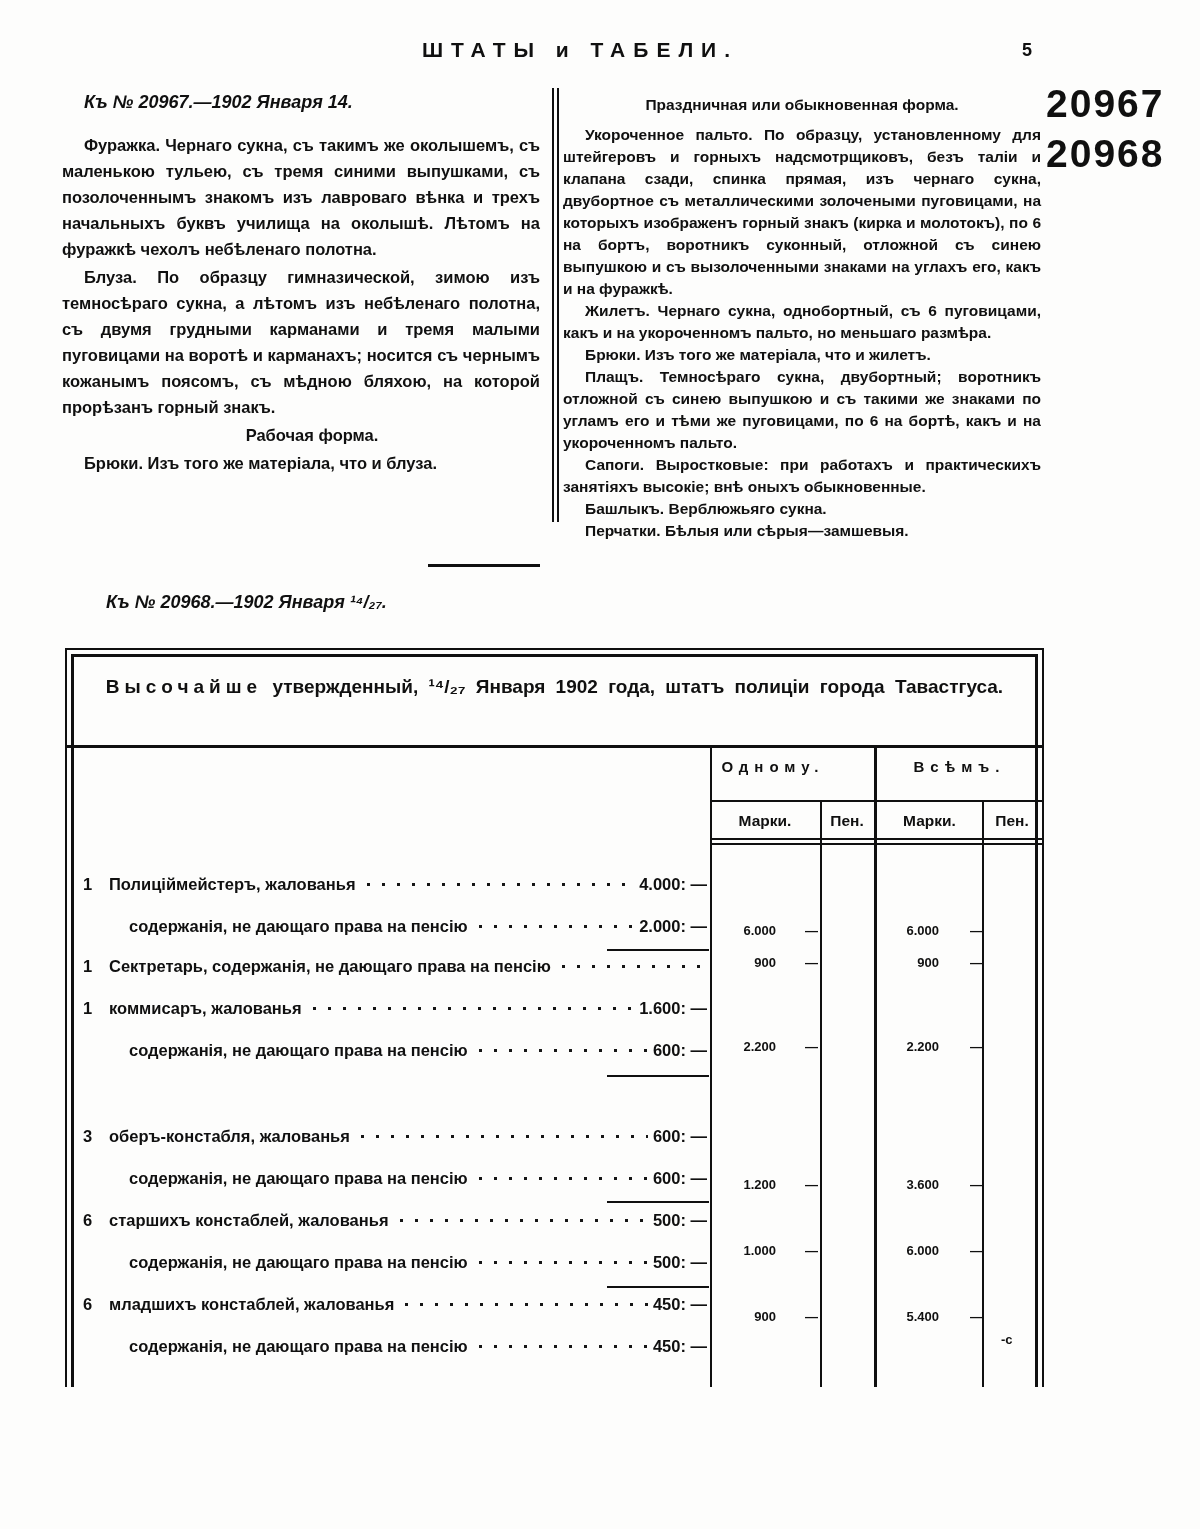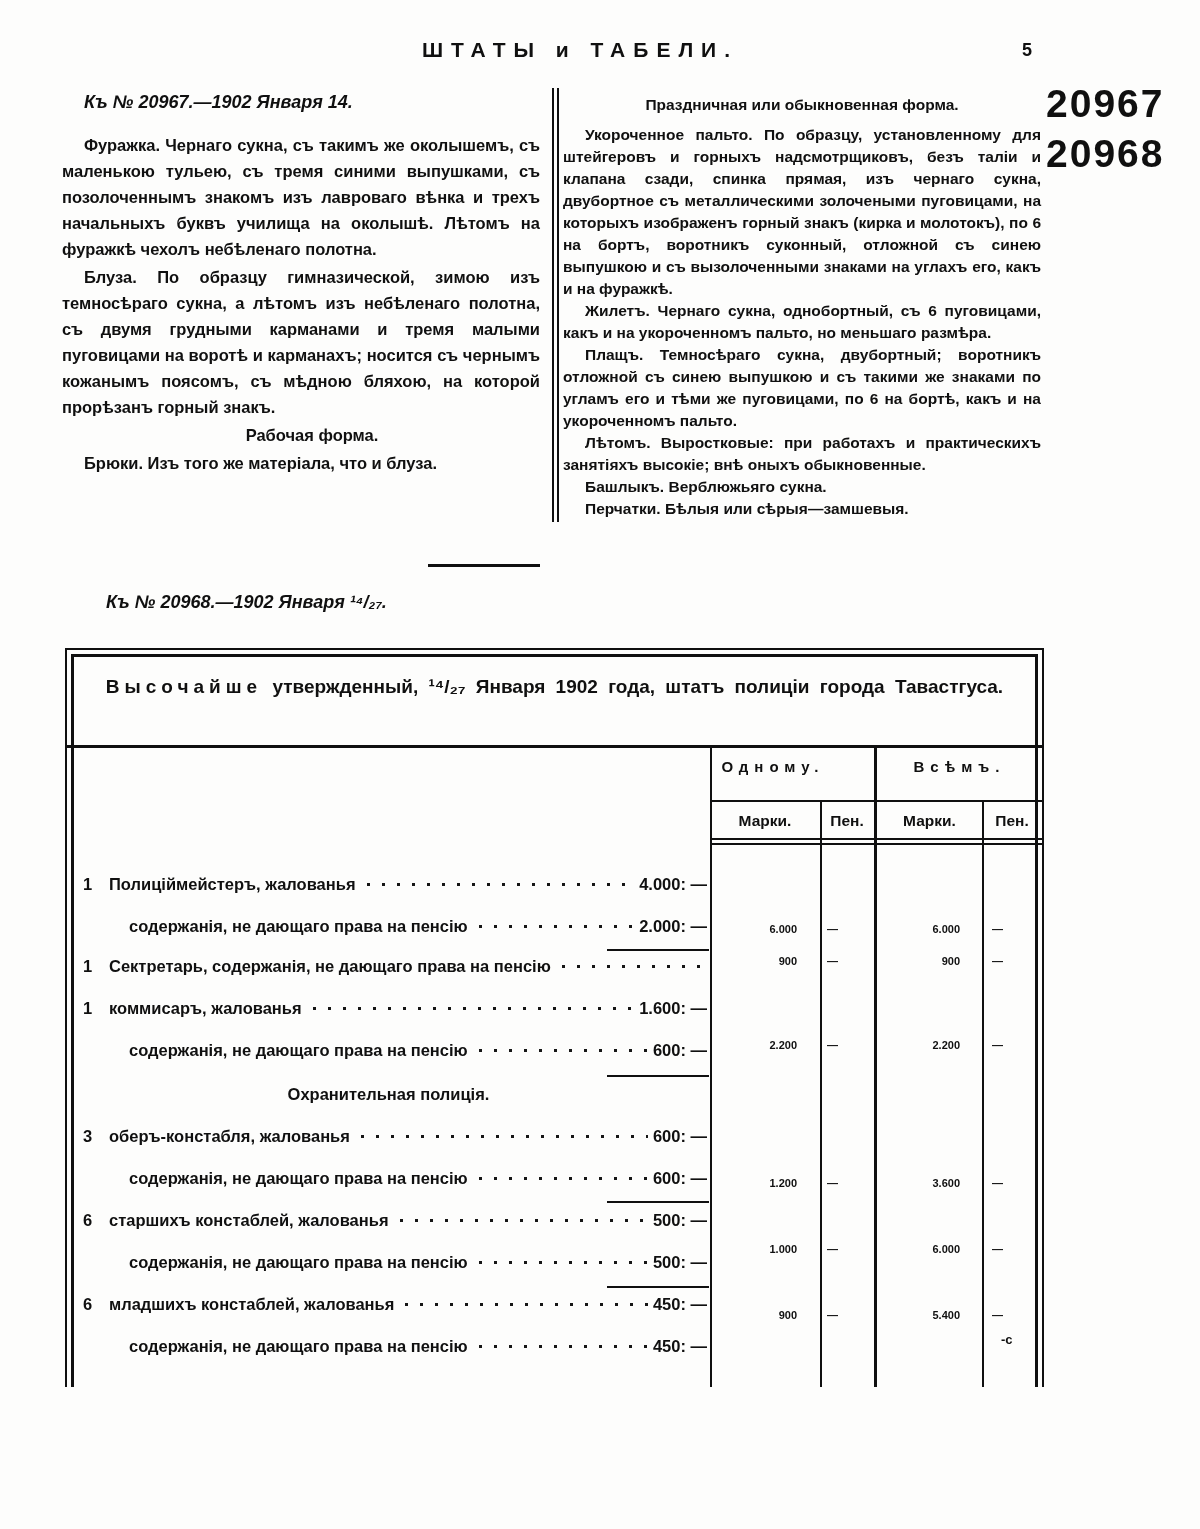--- a/index.html
+++ b/index.html
@@ -67,21 +67,21 @@
   .cnt{flex:none;width:26px;}
   .trow.ind .cnt{width:46px;}
   .lbl{flex:none;}
   .leader{flex:1 1 auto;align-self:stretch;margin:0 5px;min-width:8px;
     background-image:radial-gradient(circle,#161616 1.7px,transparent 2px);
     background-size:15px 15px;background-repeat:repeat-x;background-position:left bottom 2px;}
   .amt{flex:none;text-align:right;}
   .t-section{position:absolute;left:0;top:435px;width:643px;text-align:center;
     font-size:16.5px;font-weight:bold;}
   .sumline{position:absolute;left:540px;width:102px;height:2px;background:#101010;}
-  .totline{position:absolute;left:636px;width:332px;height:24px;font-size:11px;font-weight:bold;}
+  .totline{position:absolute;left:615px;width:332px;height:24px;font-size:13px;font-weight:bold;}
   .tv{position:absolute;top:0;}
   .tv.one-m{left:0;width:94px;text-align:right;}
   .tv.one-p{left:94px;width:71px;text-align:center;}
   .tv.all-m{left:165px;width:92px;text-align:right;}
   .tv.all-p{left:257px;width:75px;text-align:center;}
   .stray{position:absolute;left:934px;top:682px;font-size:13px;font-weight:bold;}
 </style>
 </head>
 <body>
 
@@ -99,22 +99,23 @@
     <p class="para subhead">Рабочая форма.</p>
     <p class="para"><span>Брюки.</span> <span>Изъ того же матеріала, что и блуза.</span></p>
   </div>
 
   <div class="col-divider"></div>
 
   <div class="right-heading">Праздничная или обыкновенная форма.</div>
   <div class="col-right">
     <p class="para"><span>Укороченное пальто.</span> <span>По образцу, установленному для штейгеровъ и горныхъ надсмотрщиковъ, безъ таліи и клапана сзади, спинка прямая, изъ чернаго сукна, двубортное съ металлическими золочеными пуговицами, на которыхъ изображенъ горный знакъ (кирка и молотокъ), по 6 на бортъ, воротникъ суконный, отложной съ синею выпушкою и съ вызолоченными знаками на углахъ его, какъ и на фуражкѣ.</span></p>
     <p class="para"><span>Жилетъ.</span> <span>Чернаго сукна, однобортный, съ 6 пуговицами, какъ и на укороченномъ пальто, но меньшаго размѣра.</span></p>
+    <p class="para"><span>Брюки.</span> <span>Изъ того же матеріала, что и жилетъ.</span></p>
     <p class="para"><span>Плащъ.</span> <span>Темносѣраго сукна, двубортный; воротникъ отложной съ синею выпушкою и съ такими же знаками по угламъ его и тѣми же пуговицами, по 6 на бортѣ, какъ и на укороченномъ пальто.</span></p>
-    <p class="para"><span>Лѣтомъ.</span> <span>Выростковые: при работахъ и практическихъ занятіяхъ высокіе; внѣ оныхъ обыкновенные.</span></p>
+    <p class="para"><span>Сапоги.</span> <span>Выростковые: при работахъ и практическихъ занятіяхъ высокіе; внѣ оныхъ обыкновенные.</span></p>
     <p class="para"><span>Башлыкъ.</span> <span>Верблюжьяго сукна.</span></p>
     <p class="para"><span>Перчатки.</span> <span>Бѣлыя или сѣрыя—замшевыя.</span></p>
   </div>
 
   <div class="end-rule"></div>
   <div class="docket2">Къ № 20968.—1902 Января ¹⁴/₂₇.</div>
 
   <div class="staff-table">
     <div class="t-title"><span class="spaced">Высочайше</span> <span>утвержденный, ¹⁴/₂₇ Января 1902 года, штатъ полиціи города Тавастгуса.</span></div>
 
@@ -160,21 +161,20 @@
         <span class="amt">1.600: —</span>
       </div>
     <div class="trow ind" style="top:391px">
         <span class="cnt"></span>
         <span class="lbl">содержанія, не дающаго права на пенсію</span>
         <span class="leader"></span>
         <span class="amt">600: —</span>
       </div>
     <div class="sumline" style="top:425px"></div>
 
-    <div class="t-section">Охранительная полиція.</div>
 
     <div class="trow" style="top:477px">
         <span class="cnt">3</span>
         <span class="lbl">оберъ-констабля, жалованья</span>
         <span class="leader"></span>
         <span class="amt">600: —</span>
       </div>
     <div class="trow ind" style="top:519px">
         <span class="cnt"></span>
         <span class="lbl">содержанія, не дающаго права на пенсію</span>

